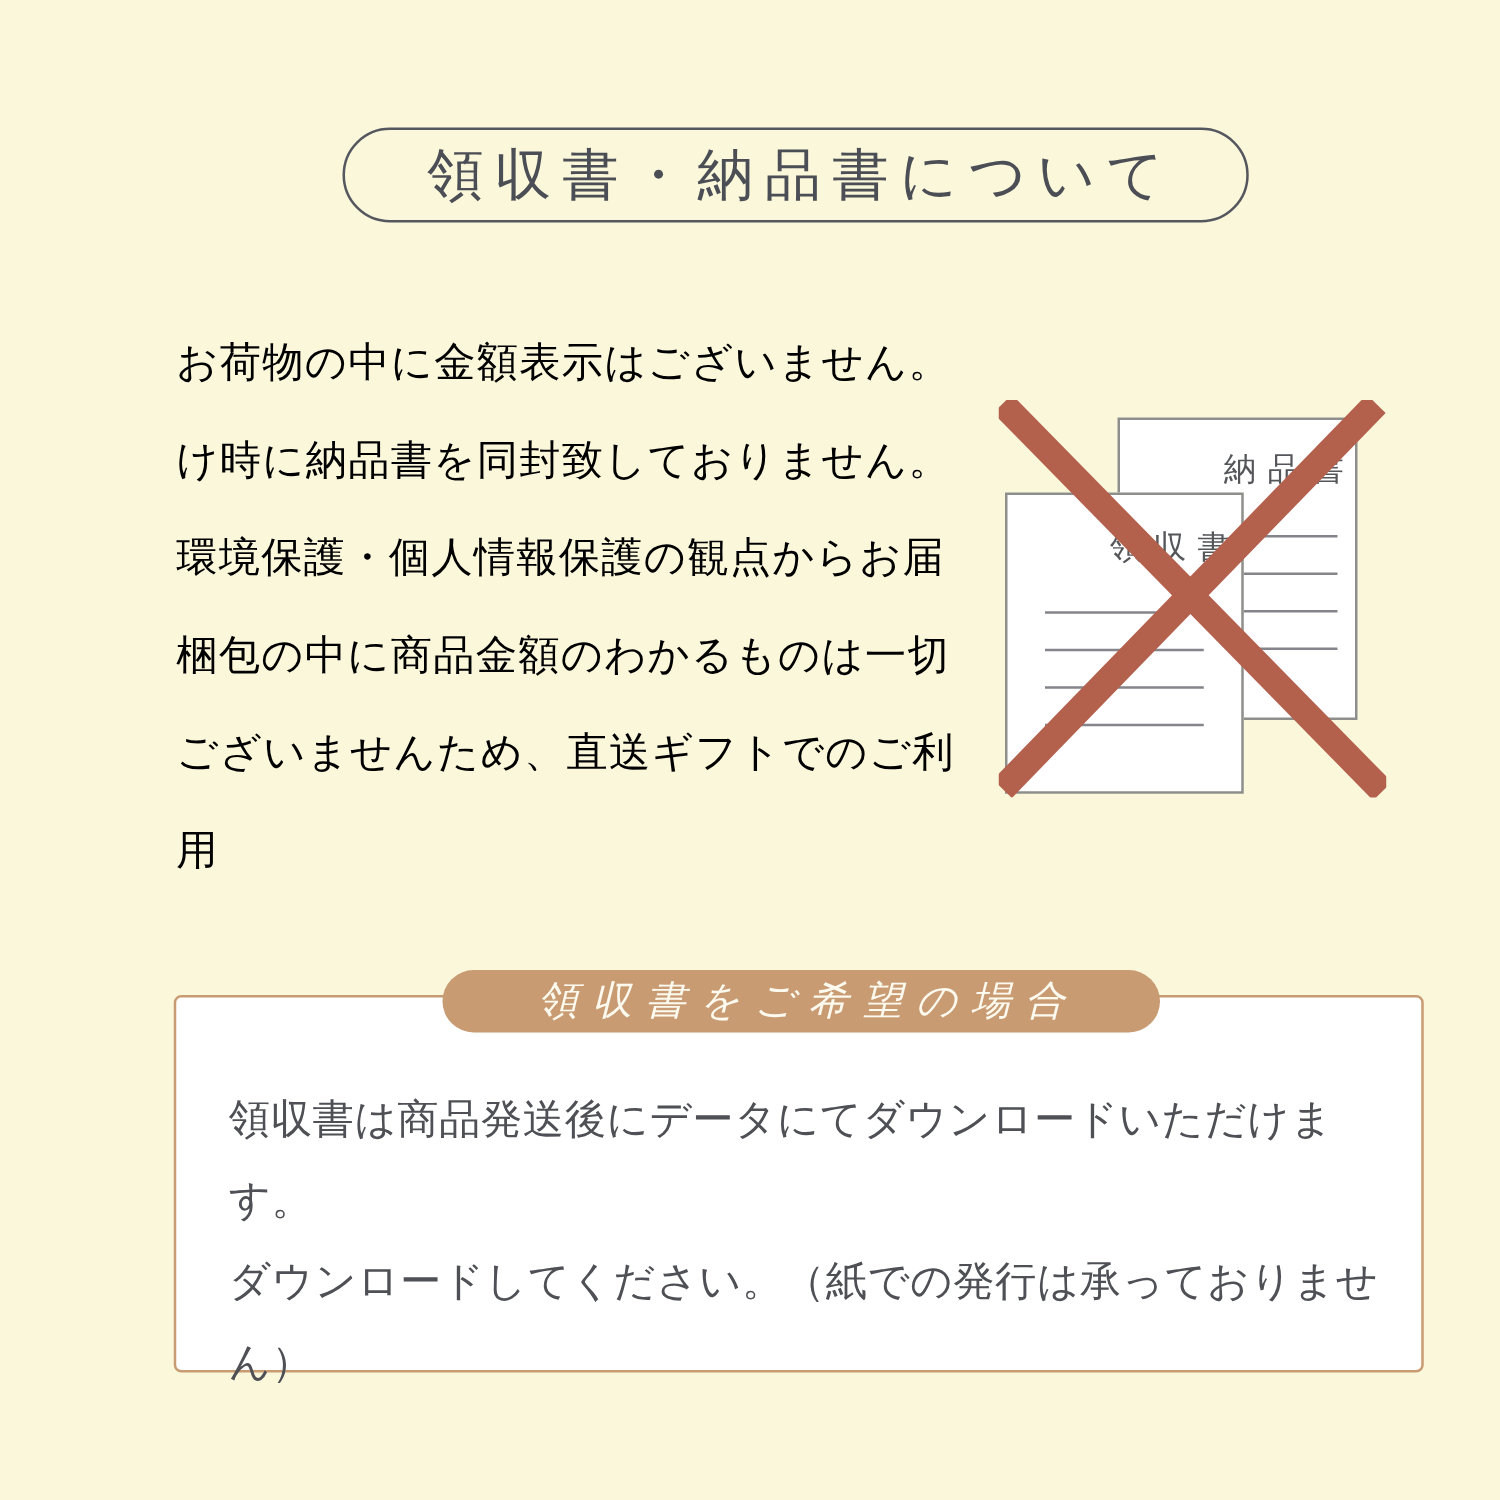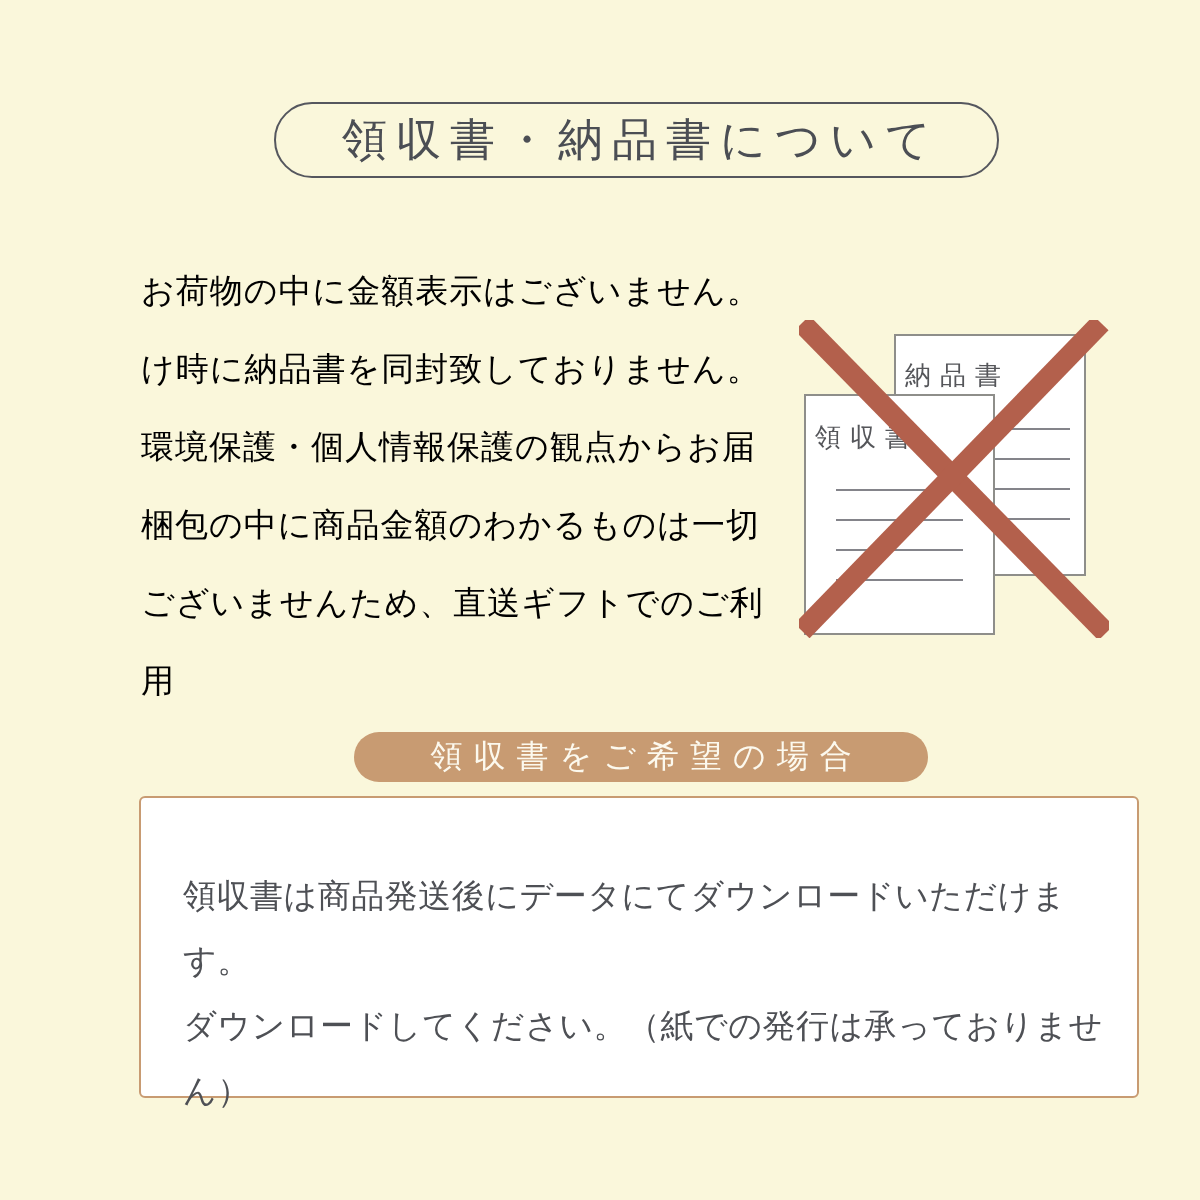--- a/index.html
+++ b/index.html
@@ -60,21 +60,21 @@
   }
   .doc-back{
     left:95px;top:14px;
     width:192px;height:242px;
   }
   .doc-front{
     left:5px;top:74px;
     width:191px;height:241px;
   }
   .doc-title{
-    text-align:left;
+    text-align:right;
     font-size:26px;
     letter-spacing:9px;
     text-indent:9px;
     color:#55565A;
   }
   .doc-back .doc-title{margin-top:22px;}
   .doc-front .doc-title{margin-top:24px;}
   .ruled{
     position:absolute;
     height:2px;
@@ -106,30 +106,31 @@
     position:absolute;
     left:103px;top:796px;
     width:1000px;height:302px;
     background:#FFFFFF;
     border:2px solid var(--accent);
     border-radius:6px;
     padding-left:44px;
   }
   .box-pill{
     position:absolute;
-    left:318px;top:732px;
+    left:318px;top:776px;
     width:574px;height:50px;
     background:var(--accent);
     border-radius:26px;
     display:flex;align-items:center;justify-content:center;
     font-size:32px;
     letter-spacing:11px;
     text-indent:11px;
     color:var(--pill-text);
     z-index:2;
+    font-style:italic;
   }
   .box-text{
     position:absolute;
     left:42px;top:66px;
     width:930px;
     font-size:33px;
     line-height:65px;
     letter-spacing:0.5px;
     color:#4E5055;
   }

